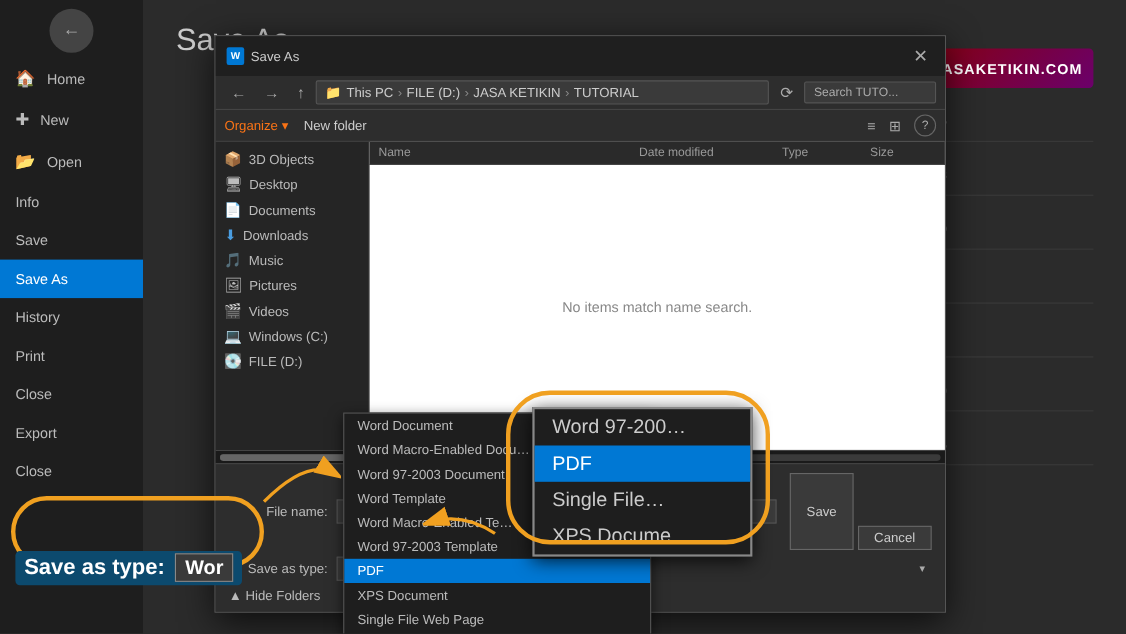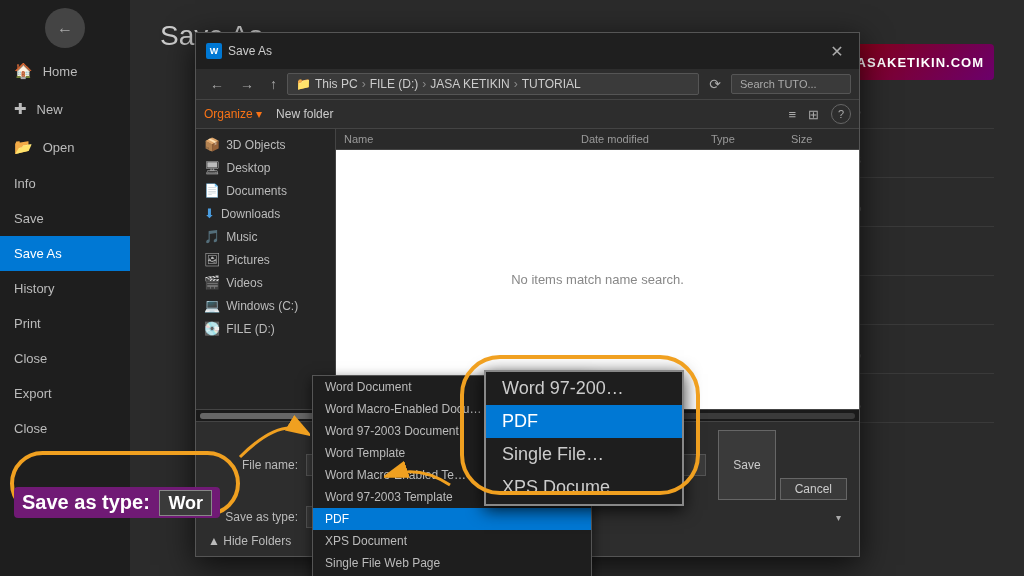--- a/index.html
+++ b/index.html
@@ -405,25 +405,25 @@
       left: 380px;
       top: 455px;
       z-index: 32;
       pointer-events: none;
     }
 
     
     .save-type-label {
       position: absolute;
       left: 14px;
-      bottom: 58px;
+      bottom: 44px;
       font-size: 20px;
       font-weight: bold;
       color: #fff;
-      background: #701a75;
+      background: #0c4a6e;
       padding: 4px 8px;
       border-radius: 4px;
       z-index: 35;
     }
   </style>
 </head>
 <body>
 
 <div class="sidebar">
   <div class="sidebar-top-icon">←</div>

